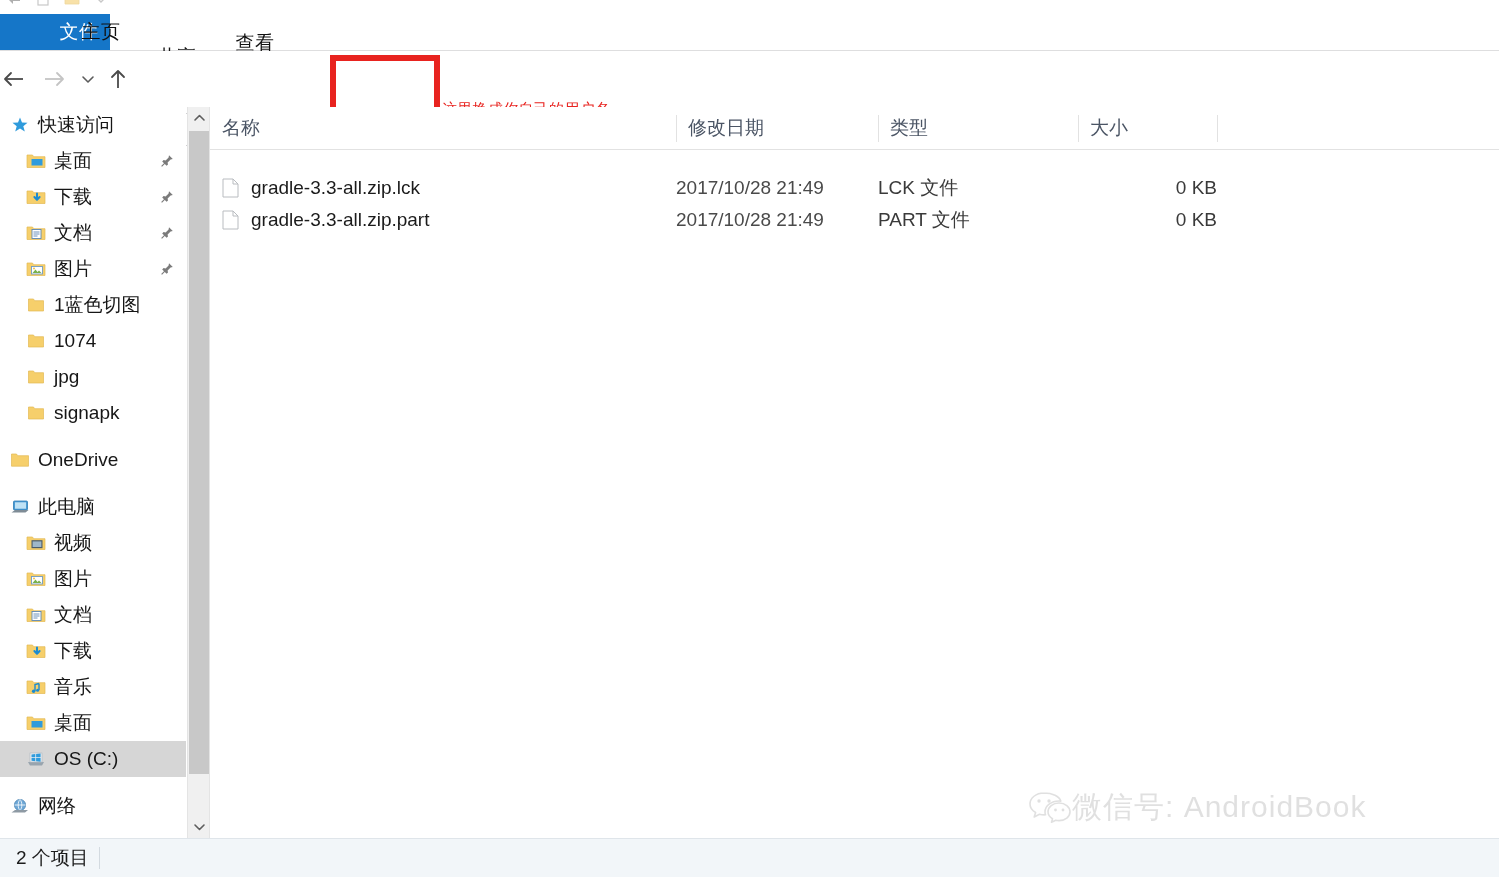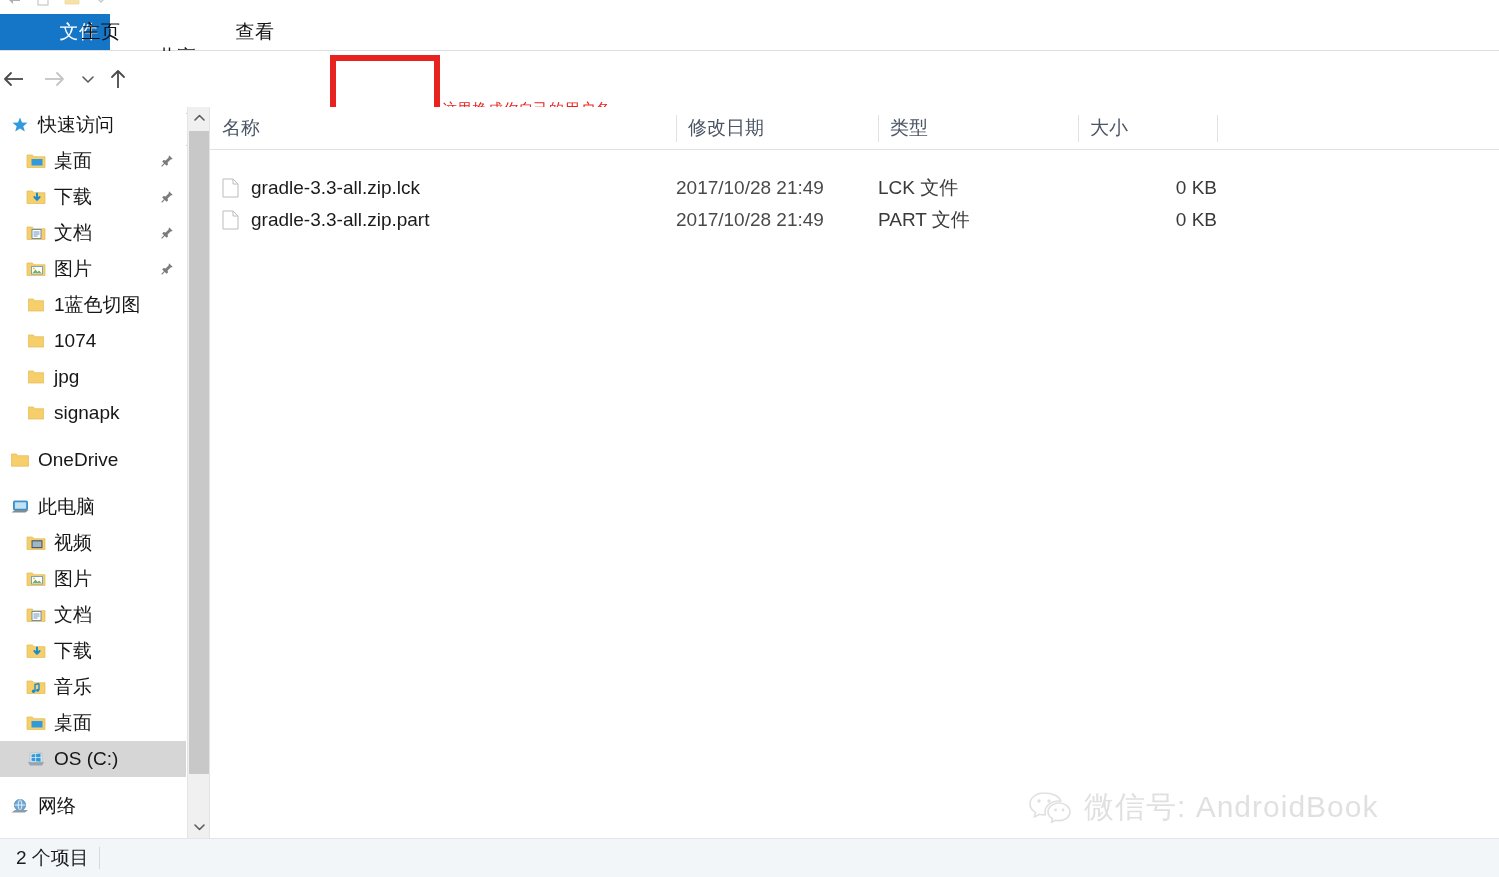--- a/index.html
+++ b/index.html
@@ -60,21 +60,21 @@
   }
   .tab.file {
     left: 0;
     width: 62px;
     background: #1576c8;
     color: #ffffff;
     padding-left: 48px;
   }
   .tab.t1 { left: 72px;  width: 58px; }
   .tab.t2 { left: 148px; width: 58px; margin-top: 25px; }
-  .tab.t3 { left: 226px; width: 58px; }
+  .tab.t3 { left: 226px; width: 58px; margin-top: 11px; }
 
   
   .navbar {
     position: absolute;
     left: 0; top: 51px;
     width: 1499px; height: 56px;
     background: #ffffff;
   }
   .nav-btn {
     position: absolute;
@@ -301,21 +301,20 @@
     margin-right: 12px;
     flex: 0 0 auto;
   }
 
   
   .watermark {
     position: absolute;
     left: 1028px; top: 787px;
     display: flex;
     align-items: center;
-    gap: 12px;
     opacity: .30;
     pointer-events: none;
   }
   .wm-text {
     font-size: 30px;
     color: #9a9a9a;
     letter-spacing: 1px;
     white-space: nowrap;
   }
 

